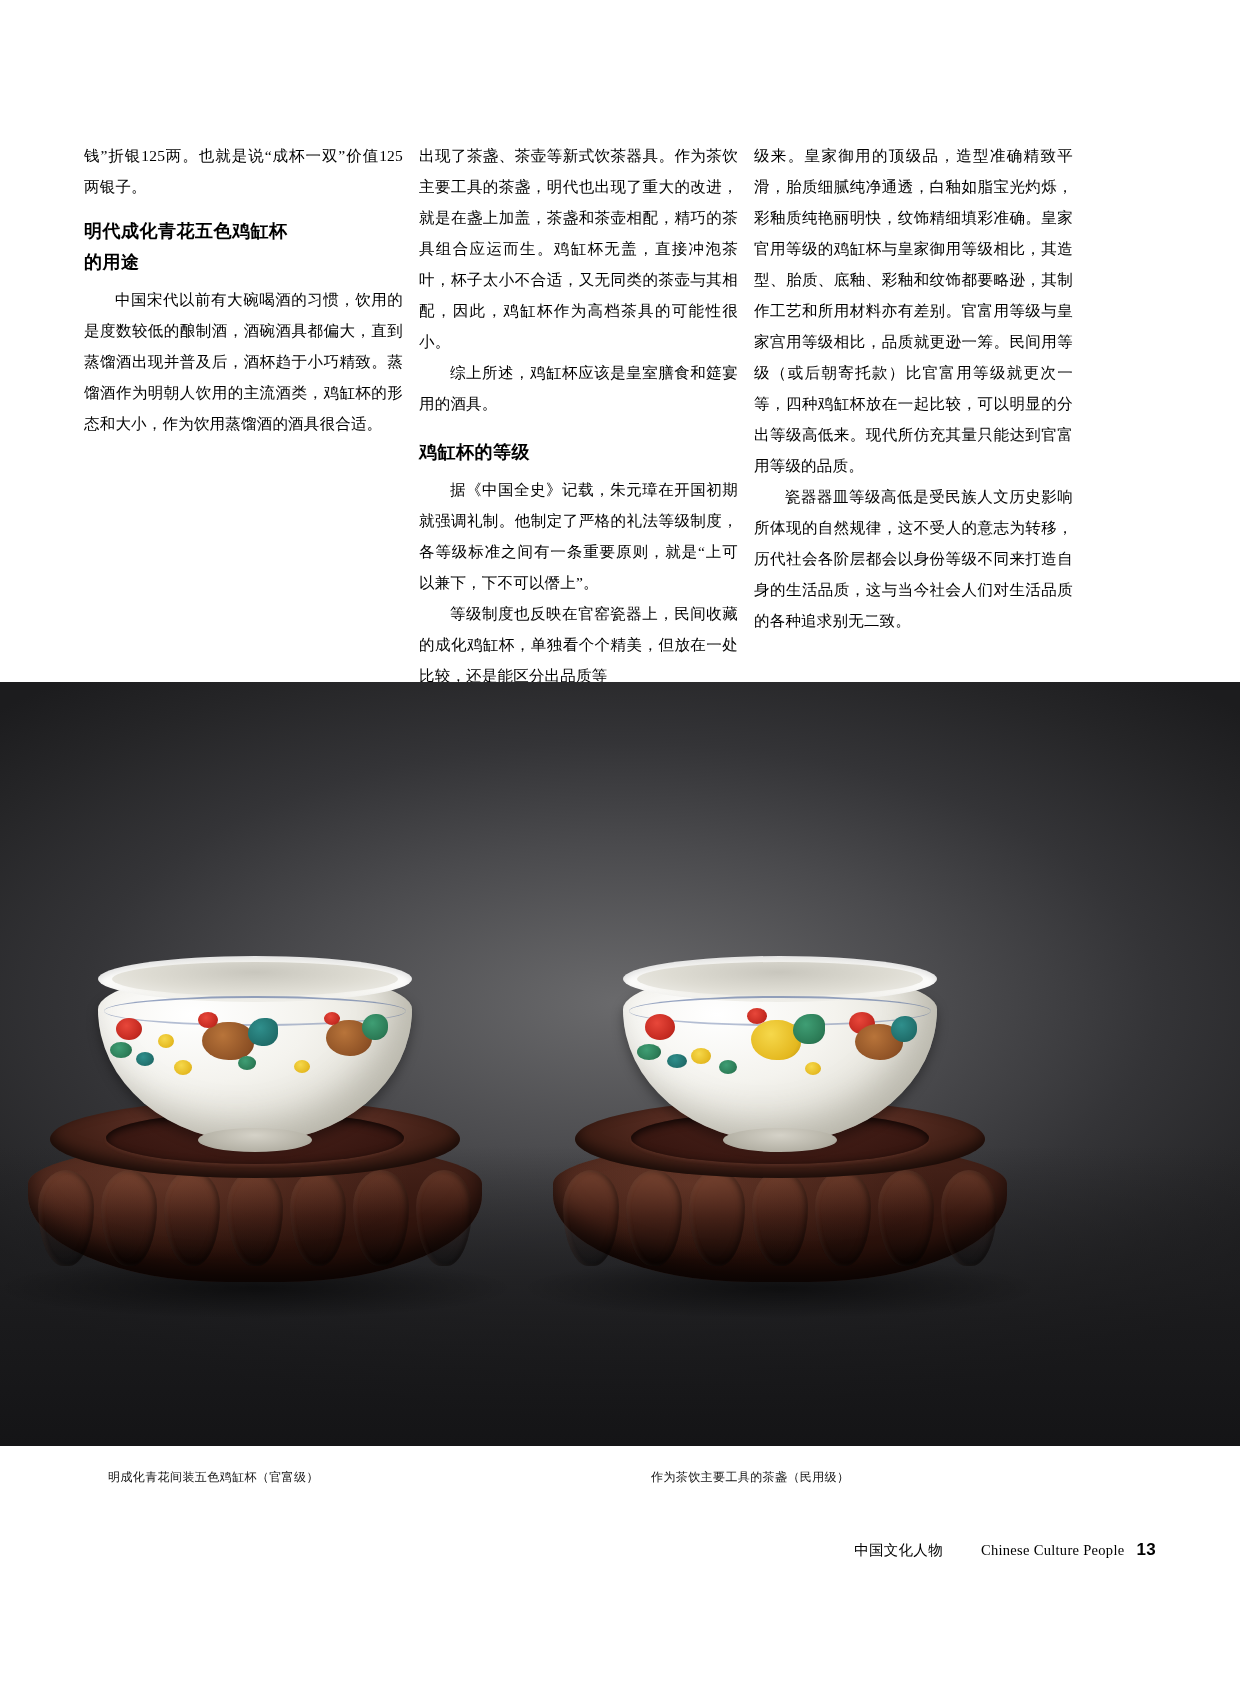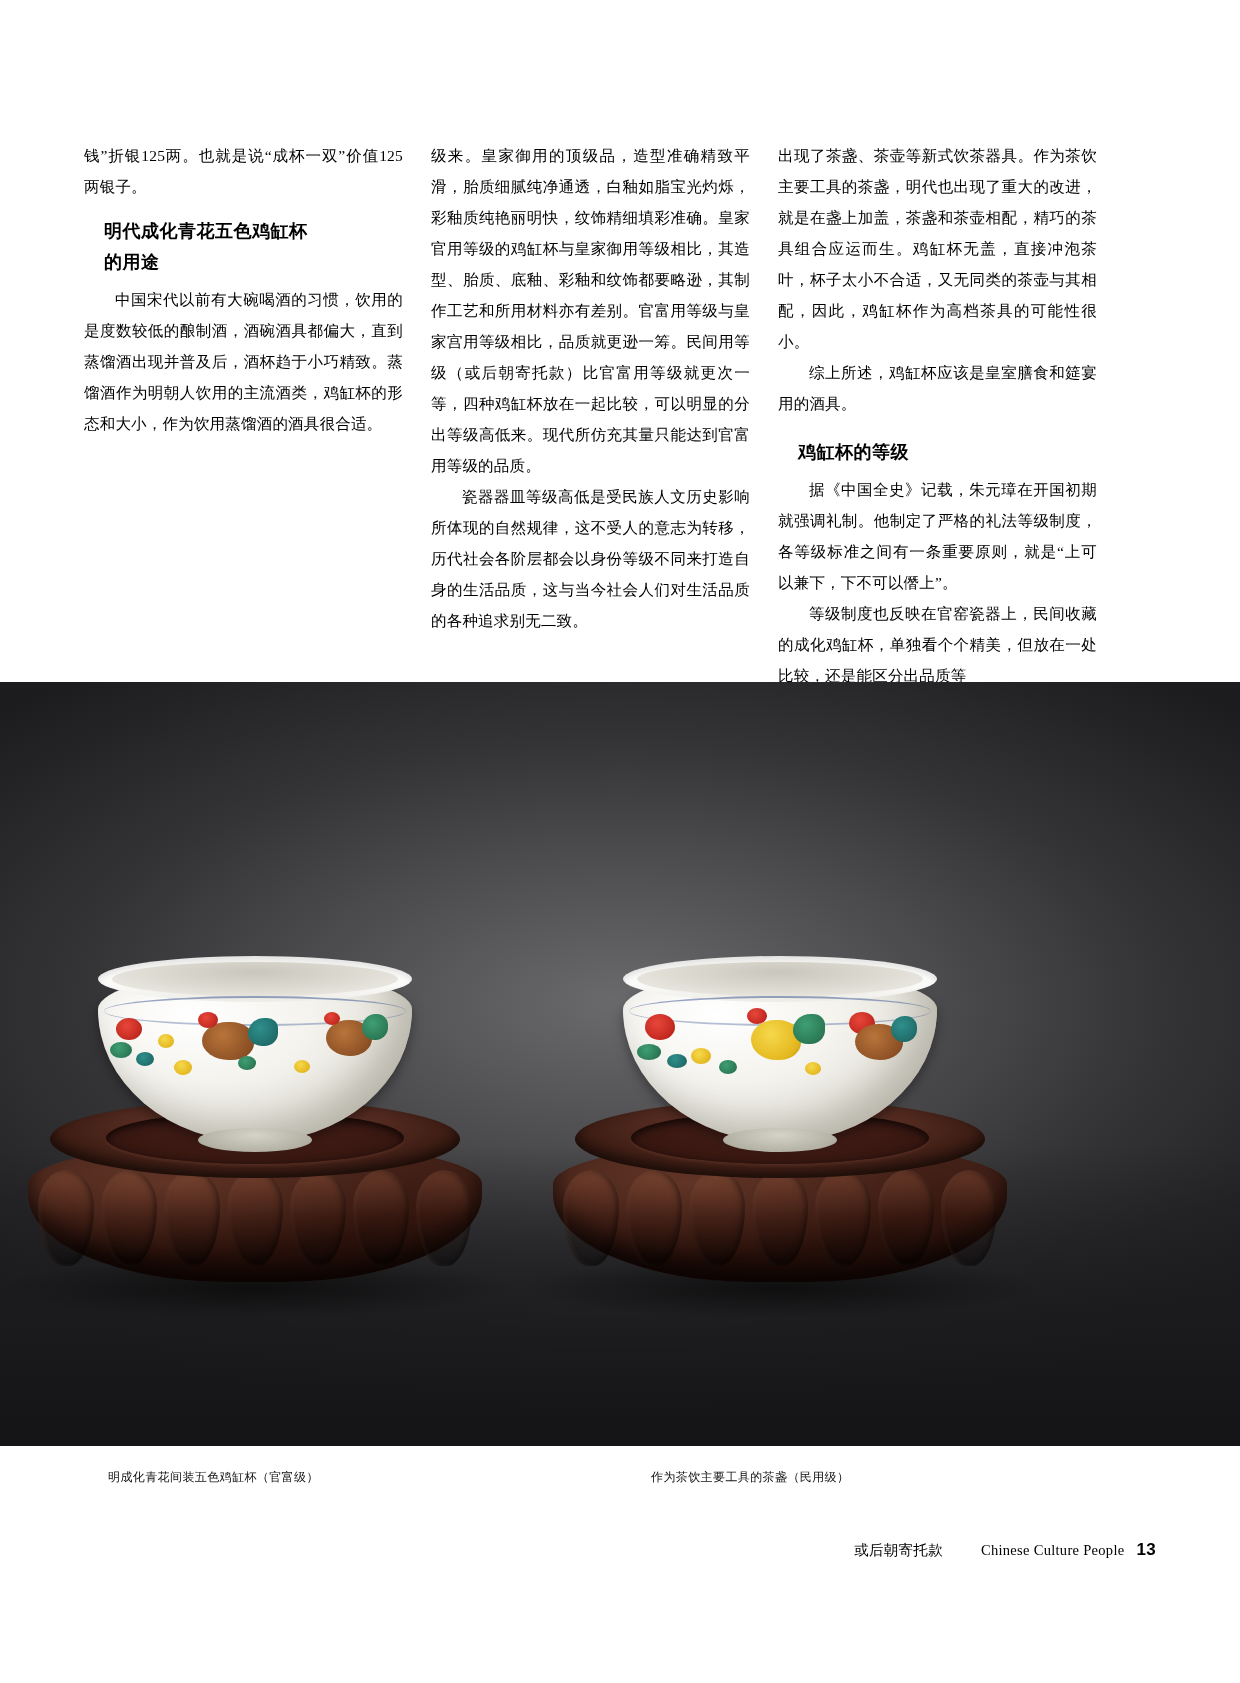--- a/index.html
+++ b/index.html
@@ -20,21 +20,21 @@
     inset: 0;
   }
 
   
   .columns {
     position: absolute;
     left: 84px;
     top: 140px;
     width: 1022px;
     display: flex;
-    gap: 28px;
+    gap: 16px;
   }
   .col {
     width: 319px;
   }
   .col p {
     margin: 0;
     font-size: 15.5px;
     line-height: 31px;
     text-align: justify;
     text-justify: inter-ideograph;
@@ -48,21 +48,21 @@
     margin: 14px 0 6px 0;
     font-size: 18px;
     line-height: 31px;
     font-weight: bold;
     letter-spacing: 0.5px;
     font-family: "Liberation Sans", "DejaVu Sans", sans-serif;
   }
   .heading.sub {
     margin-top: 18px;
   }
-  .heading .l2 { display: block; margin-left: 20px; }
+  .heading .l2 { display: block; }
 
   
   .photo-wrap {
     position: absolute;
     left: 0;
     top: 682px;
     width: 1240px;
     height: 764px;
   }
   .photo {
@@ -263,32 +263,32 @@
     <div class="col">
       <p>钱”折银125两。也就是说“成杯一双”价值125两银子。</p>
       <div class="heading">
         <span class="l2">明代成化青花五色鸡缸杯</span>
         <span class="l2">的用途</span>
       </div>
       <p class="indent">中国宋代以前有大碗喝酒的习惯，饮用的是度数较低的酿制酒，酒碗酒具都偏大，直到蒸馏酒出现并普及后，酒杯趋于小巧精致。蒸馏酒作为明朝人饮用的主流酒类，鸡缸杯的形态和大小，作为饮用蒸馏酒的酒具很合适。</p>
     </div>
 
     <div class="col">
-      <p>级来。皇家御用的顶级品，造型准确精致平滑，胎质细腻纯净通透，白釉如脂宝光灼烁，彩釉质纯艳丽明快，纹饰精细填彩准确。皇家官用等级的鸡缸杯与皇家御用等级相比，其造型、胎质、底釉、彩釉和纹饰都要略逊，其制作工艺和所用材料亦有差别。官富用等级与皇家宫用等级相比，品质就更逊一筹。民间用等级（或后朝寄托款）比官富用等级就更次一等，四种鸡缸杯放在一起比较，可以明显的分出等级高低来。现代所仿充其量只能达到官富用等级的品质。</p>
-      <p class="indent">瓷器器皿等级高低是受民族人文历史影响所体现的自然规律，这不受人的意志为转移，历代社会各阶层都会以身份等级不同来打造自身的生活品质，这与当今社会人们对生活品质的各种追求别无二致。</p>
-    </div>
-
-    <div class="col">
       <p>出现了茶盏、茶壶等新式饮茶器具。作为茶饮主要工具的茶盏，明代也出现了重大的改进，就是在盏上加盖，茶盏和茶壶相配，精巧的茶具组合应运而生。鸡缸杯无盖，直接冲泡茶叶，杯子太小不合适，又无同类的茶壶与其相配，因此，鸡缸杯作为高档茶具的可能性很小。</p>
       <p class="indent">综上所述，鸡缸杯应该是皇室膳食和筵宴用的酒具。</p>
       <div class="heading sub">
         <span class="l2">鸡缸杯的等级</span>
       </div>
       <p class="indent">据《中国全史》记载，朱元璋在开国初期就强调礼制。他制定了严格的礼法等级制度，各等级标准之间有一条重要原则，就是“上可以兼下，下不可以僭上”。</p>
       <p class="indent">等级制度也反映在官窑瓷器上，民间收藏的成化鸡缸杯，单独看个个精美，但放在一处比较，还是能区分出品质等</p>
+    </div>
+
+    <div class="col">
+      <p>级来。皇家御用的顶级品，造型准确精致平滑，胎质细腻纯净通透，白釉如脂宝光灼烁，彩釉质纯艳丽明快，纹饰精细填彩准确。皇家官用等级的鸡缸杯与皇家御用等级相比，其造型、胎质、底釉、彩釉和纹饰都要略逊，其制作工艺和所用材料亦有差别。官富用等级与皇家宫用等级相比，品质就更逊一筹。民间用等级（或后朝寄托款）比官富用等级就更次一等，四种鸡缸杯放在一起比较，可以明显的分出等级高低来。现代所仿充其量只能达到官富用等级的品质。</p>
+      <p class="indent">瓷器器皿等级高低是受民族人文历史影响所体现的自然规律，这不受人的意志为转移，历代社会各阶层都会以身份等级不同来打造自身的生活品质，这与当今社会人们对生活品质的各种追求别无二致。</p>
     </div>
 
   </div>
 
   <div class="photo-wrap">
     <div class="photo">
       <div class="floor"></div>
 
       <div class="setup left">
         <div class="stand">
@@ -368,18 +368,18 @@
           <div class="motif m-teal" style="left:268px; top:60px;  width:26px; height:26px; border-radius:55% 45% 50% 50%;"></div>
         </div>
       </div>
     </div>
   </div>
 
   <div class="caption left">明成化青花间装五色鸡缸杯（官富级）</div>
   <div class="caption right">作为茶饮主要工具的茶盏（民用级）</div>
 
   <div class="footer">
-    <span class="cn">或后朝寄托款</span>
+    <span class="cn">中国文化人物</span>
     <span class="en">Chinese Culture People</span>
     <span class="pageno">13</span>
   </div>
 
 </div>
 
 </body></html>

